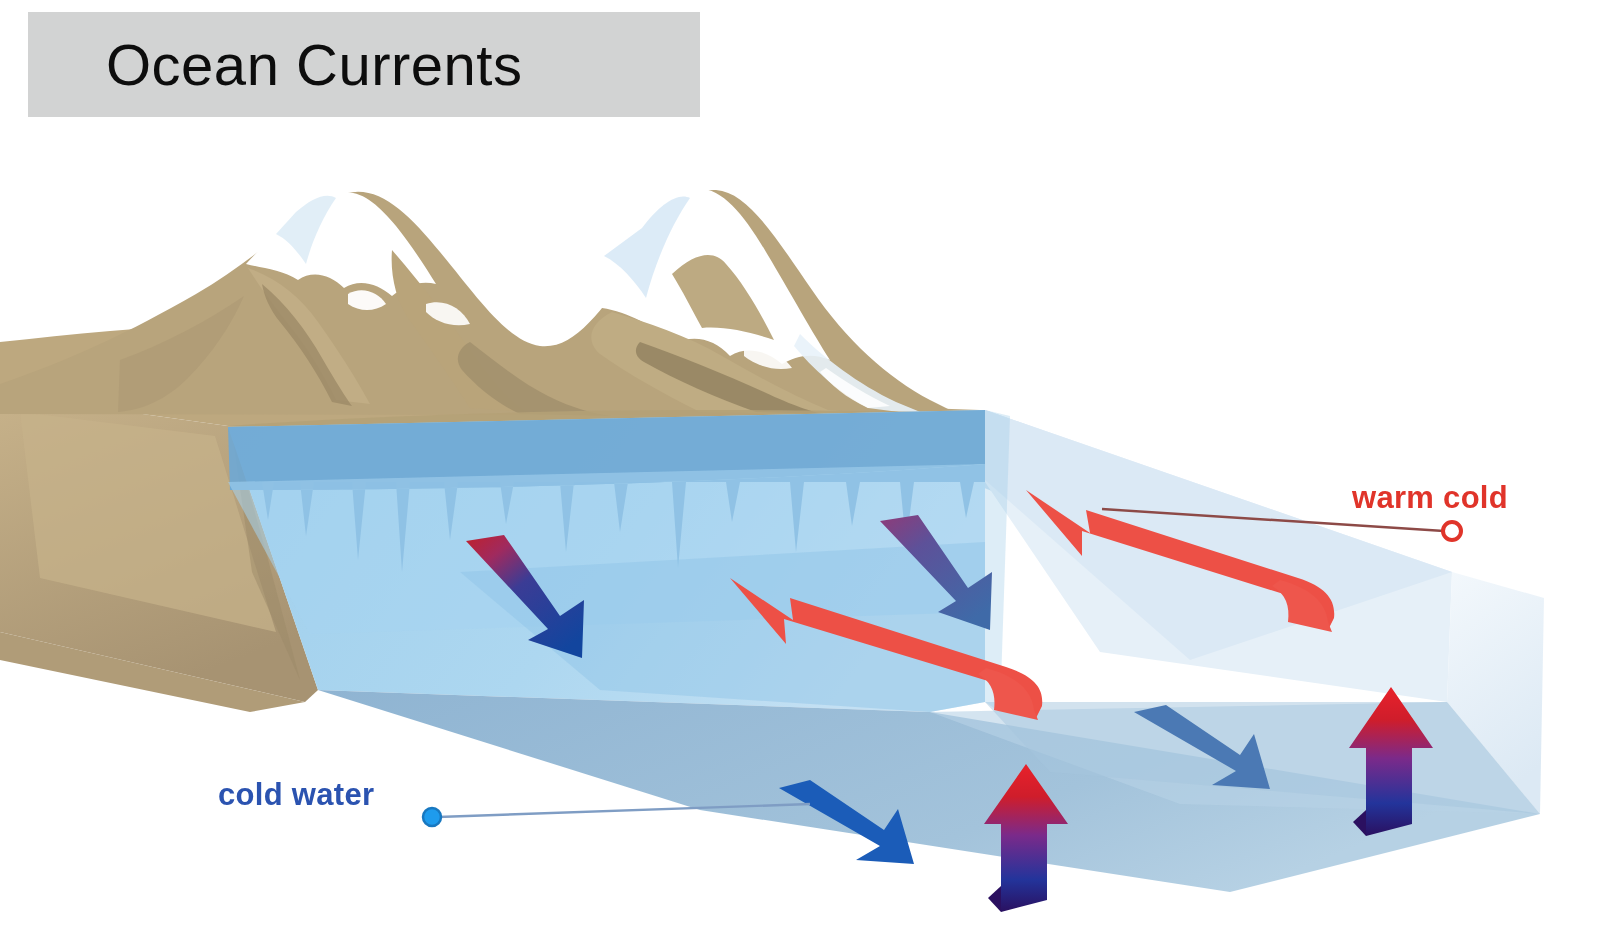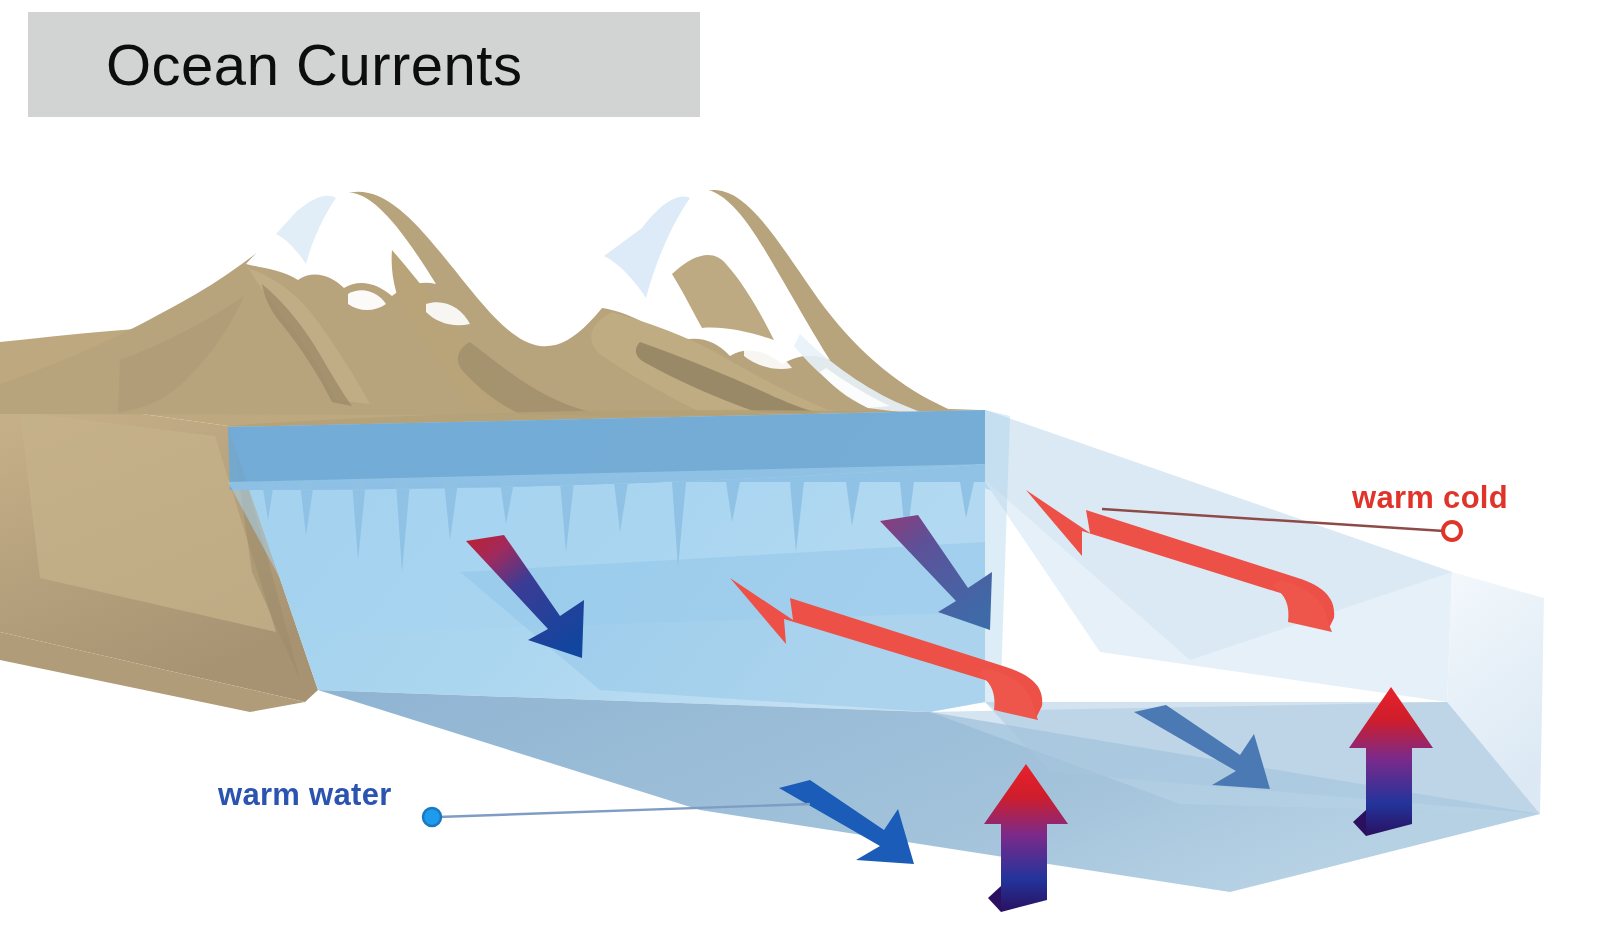--- a/index.html
+++ b/index.html
@@ -217,15 +217,15 @@
       <line x1="438" y1="805" x2="810" y2="792" stroke="#7f9dc4" stroke-width="2.4"></line>
       <circle cx="432" cy="805" r="9" fill="#1e9bed" stroke="#1878c0" stroke-width="2.5"></circle>
     </g>
   </svg>
 
   <div id="title-banner">
     <div id="title-text">Ocean Currents</div>
   </div>
 
   <div class="label" id="warm-label">warm cold</div>
-  <div class="label" id="cold-label">warm water</div>
+  <div class="label" id="cold-label">cold water</div>
 
 </div>
 
 </body></html>

